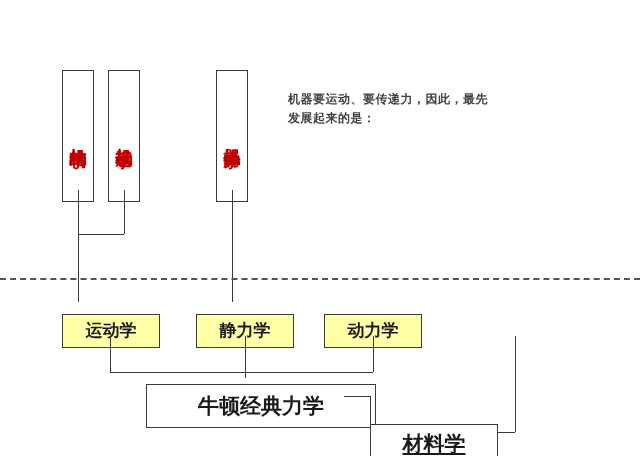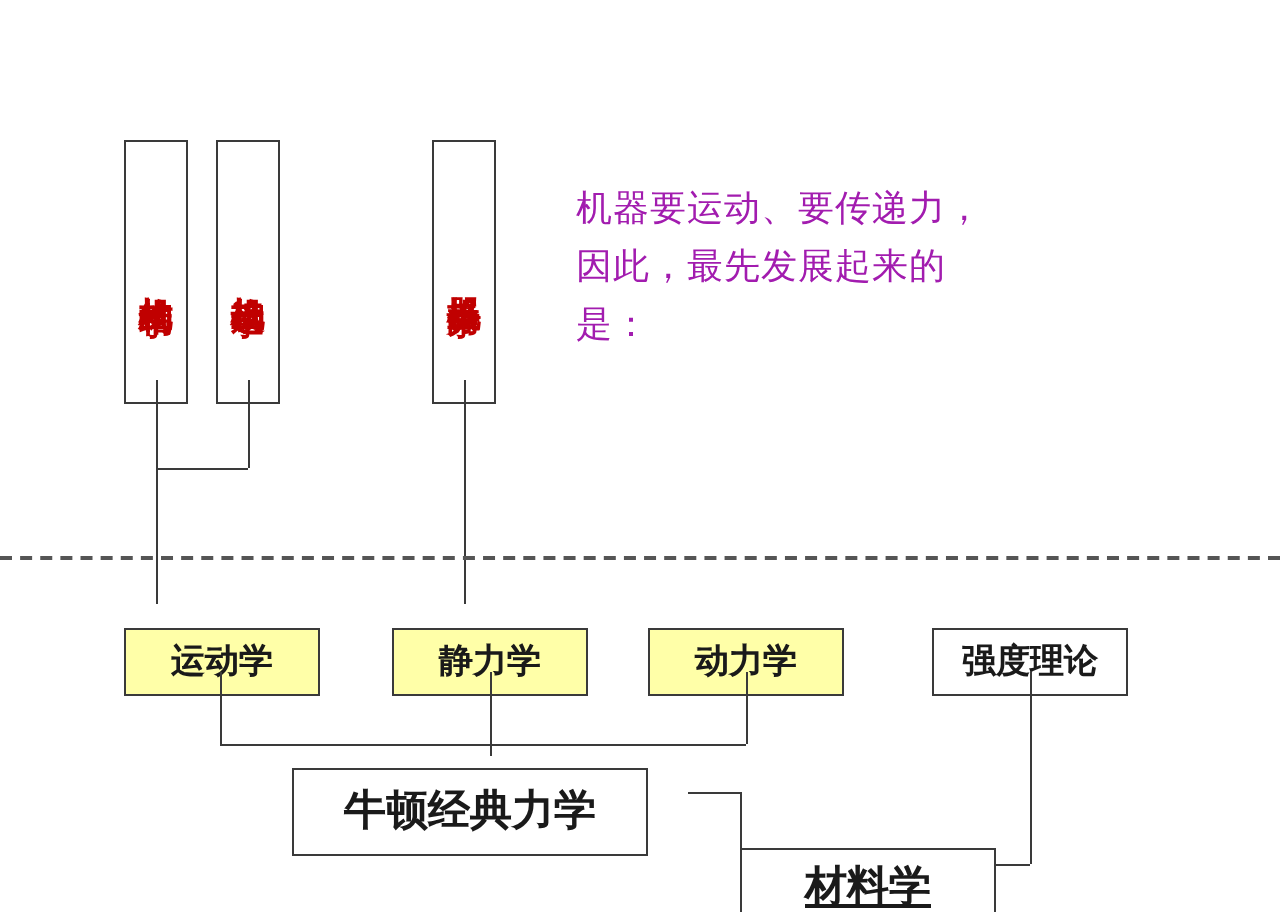--- a/index.html
+++ b/index.html
@@ -79,23 +79,23 @@
     position: absolute;
     left: 0;
     width: 640px;
     height: 0;
     border-top: 2px dashed #555555;
   }
 
   
   .note {
     position: absolute;
-    color: #a21caf;
-    font-size: 18px;
-    font-weight: 400;
+    color: #404040;
+    font-size: 12px;
+    font-weight: 700;
     line-height: 1.6;
     letter-spacing: 0.5px;
     white-space: pre-wrap;
   }
 </style>
 </head>
 <body>
 
 <div id="canvas">
 
@@ -118,33 +118,32 @@
   <div class="line vline" style="left:232px; top:190px; height:112px;"></div>
 
   <div class="divider" style="top:278px;"></div>
 
   <div class="box ybox" style="left:62px; top:302px; width:98px; height:34px;">运动学</div>
 
   <div class="box ybox" style="left:324px; top:302px; width:98px; height:34px;">动力学</div>
 
   <div class="box ybox" style="left:196px; top:302px; width:98px; height:34px;">静力学</div>
 
-  <div class="box wbox" style="left:466px; top:302px; width:98px; height:34px;">强度理论</div>
 
   <div class="line vline" style="left:110px; top:336px; height:36px;"></div>
 
   <div class="line vline" style="left:245px; top:336px; height:36px;"></div>
 
   <div class="line vline" style="left:373px; top:336px; height:36px;"></div>
 
   <div class="line hline" style="left:110px; top:372px; width:263px;"></div>
 
   <div class="line vline" style="left:245px; top:372px; height:6px;"></div>
 
-  <div class="box wbox bigbox" style="left:146px; top:372px; width:178px; height:44px;">牛顿经典力学</div>
+  <div class="box wbox bigbox" style="left:146px; top:372px; width:230px; height:44px;">牛顿经典力学</div>
 
   <div class="box wbox bigbox" style="left:370px; top:412px; width:128px; height:40px;text-decoration:underline;">材料学</div>
 
   <div class="line vline" style="left:515px; top:336px; height:96px;"></div>
 
   <div class="line hline" style="left:498px; top:432px; width:17px;"></div>
 
   <div class="line hline" style="left:344px; top:396px; width:26px;"></div>
   <div class="line vline" style="left:370px; top:396px; height:36px;"></div>
 

